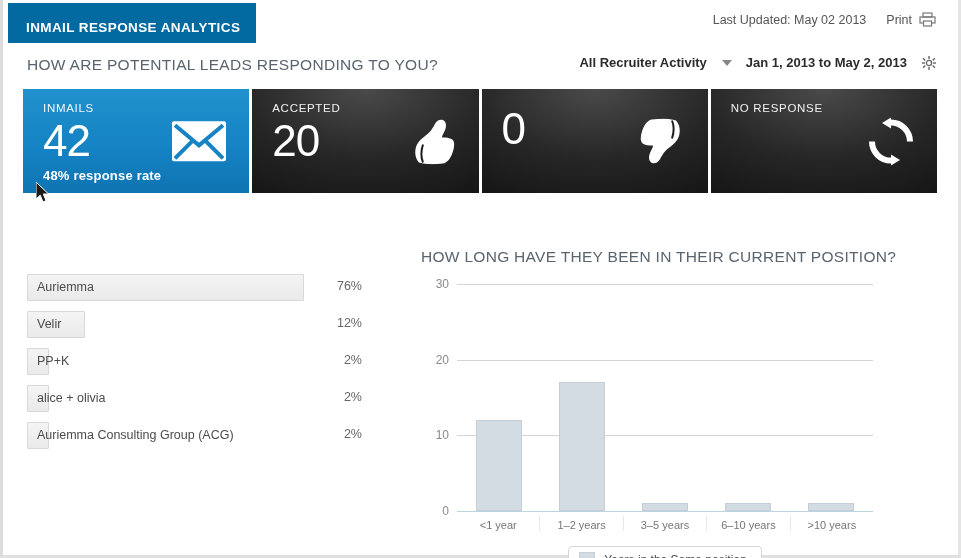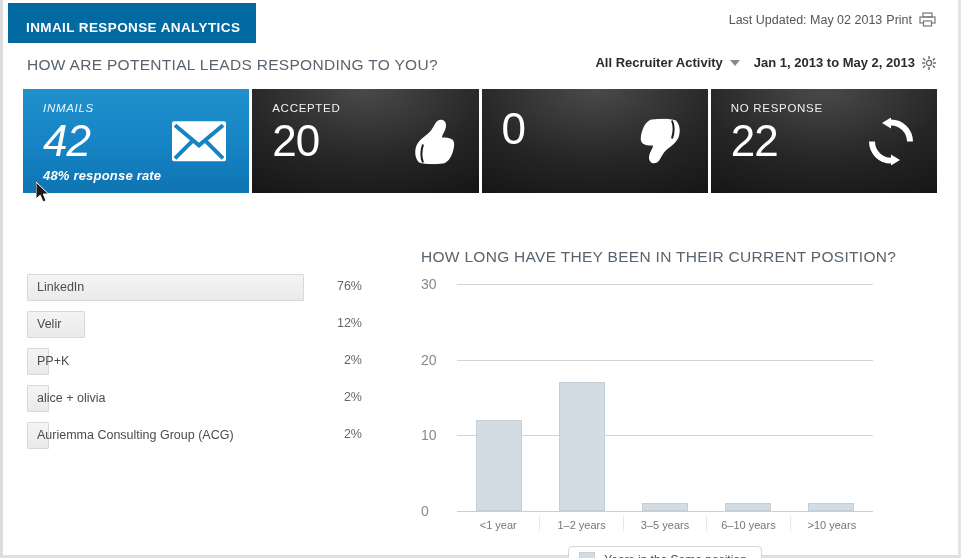--- a/index.html
+++ b/index.html
@@ -23,37 +23,37 @@
     height:32px;background:#0369a1;
     display:flex;align-items:center;
     padding:8px 16px 0 18px;
   }
   .titlebar-text{
     color:#ffffff;font-size:13.5px;font-weight:bold;
     letter-spacing:.4px;white-space:nowrap;
   }
   .header-right{
     position:absolute;right:22px;top:12px;
-    display:flex;align-items:center;gap:4px;
+    display:flex;align-items:center;gap:20px;
     font-size:12.5px;color:#555;
   }
   .print-wrap{display:flex;align-items:center;gap:7px;color:#555;}
   .printer{display:block;}
   
   .subhead{
     position:absolute;left:24px;top:56px;
     font-size:15.5px;color:#59646e;letter-spacing:.3px;
     white-space:nowrap;
   }
   .controls{
     position:absolute;right:22px;top:55px;
     display:flex;align-items:center;gap:14px;
     font-size:13px;font-weight:bold;color:#2b2b2b;
   }
-  .ctrl{display:flex;align-items:center;gap:7px;white-space:nowrap;}
+  .ctrl{display:flex;align-items:center;gap:15px;white-space:nowrap;}
   .caret{
     width:0;height:0;border-left:5px solid transparent;
     border-right:5px solid transparent;border-top:6px solid #888;
     display:block;
   }
   
   .tiles{
     position:absolute;left:20px;top:89px;
     width:914px;height:104px;
     display:flex;gap:3px;
@@ -62,21 +62,20 @@
     position:relative;flex:1;overflow:hidden;
     padding:13px 16px 0 20px;box-sizing:border-box;
   }
   .tile.dark{
     background:
       radial-gradient(120% 150% at 50% 0%, #4a4a4a 0%, #262626 45%, #0b0b0b 100%);
   }
   .tile.blue{
     background:
       linear-gradient(180deg,#2191cd 0%,#1583c4 55%,#0f74b2 100%);
-    font-style: italic;
   }
   .tile-label{
     color:#ffffff;font-size:11.5px;letter-spacing:.7px;
     opacity:.93;
   }
   .tile-value{
     color:#ffffff;font-size:44px;line-height:44px;
     margin-top:5px;font-weight:normal;letter-spacing:-1px;
   }
   .tile-sub{
@@ -113,22 +112,22 @@
   
   .chart-sec{position:absolute;left:418px;top:248px;width:470px;}
   .plot{
     position:relative;margin-top:18px;
     width:452px;height:228px;
   }
   .gridline{
     position:absolute;left:36px;right:0;height:1px;background:#d4d4d4;
   }
   .axis-label{
-    position:absolute;left:0;width:28px;
-    font-size:14px;color:#8a8a8a;transform:translateY(-50%);
+    position:absolute;left:0;width:28px;text-align:right;
+    font-size:12px;color:#8a8a8a;transform:translateY(-50%);
   }
   .baseline{
     position:absolute;left:36px;right:0;bottom:0;height:1px;background:#bcd3e0;
   }
   .bars{
     position:absolute;left:36px;right:0;bottom:1px;top:0;
     display:flex;align-items:flex-end;
   }
   .bcell{flex:1;display:flex;align-items:flex-end;justify-content:center;height:100%;}
   .bar{
@@ -242,21 +241,20 @@
                      C33 0 37 2 37 7 C37 12 33 16 33 19 C37 19 44 19 45 24
                      C46 29 42 44 34 45 C25 46 16 46 10 44 Z" fill="#ffffff"></path>
             <path d="M14 26 C12 32 12 39 14 44" fill="none" stroke="#1c1c1c" stroke-width="2"></path>
           </g>
         </svg>
       </span>
     </div>
 
     <div class="tile dark">
       <div class="tile-label">NO RESPONSE</div>
-      <div class="tile-value">22</div>
       <span class="tile-icon">
         <svg width="48" height="48" viewBox="0 0 48 48">
           <path d="M24 5 A19 19 0 0 1 43 24" fill="none" stroke="#ffffff" stroke-width="6"></path>
           <path d="M24 43 A19 19 0 0 1 5 24" fill="none" stroke="#ffffff" stroke-width="6"></path>
           <polygon points="24,0 24,11 15,5.5" fill="#ffffff"></polygon>
           <polygon points="24,48 24,37 33,42.5" fill="#ffffff"></polygon>
         </svg>
       </span>
     </div>
   </div>
@@ -265,21 +263,21 @@
     <svg width="16" height="22" viewBox="0 0 16 22">
       <polygon points="0,0 0,17 4.2,13.2 7,20 10,18.6 7.3,12 12.5,12" fill="#1b1b1b" stroke="#ffffff" stroke-width="1"></polygon>
     </svg>
   </span>
 
   <div class="companies">
     <div class="comp-list">
 
       <div class="comp-row">
         <div class="comp-bar" style="width:277px"></div>
-        <div class="comp-name">LinkedIn</div>
+        <div class="comp-name">Auriemma</div>
         <div class="comp-pct">76%</div>
       </div>
 
       <div class="comp-row">
         <div class="comp-bar" style="width:58px"></div>
         <div class="comp-name">Velir</div>
         <div class="comp-pct">12%</div>
       </div>
 
       <div class="comp-row">

